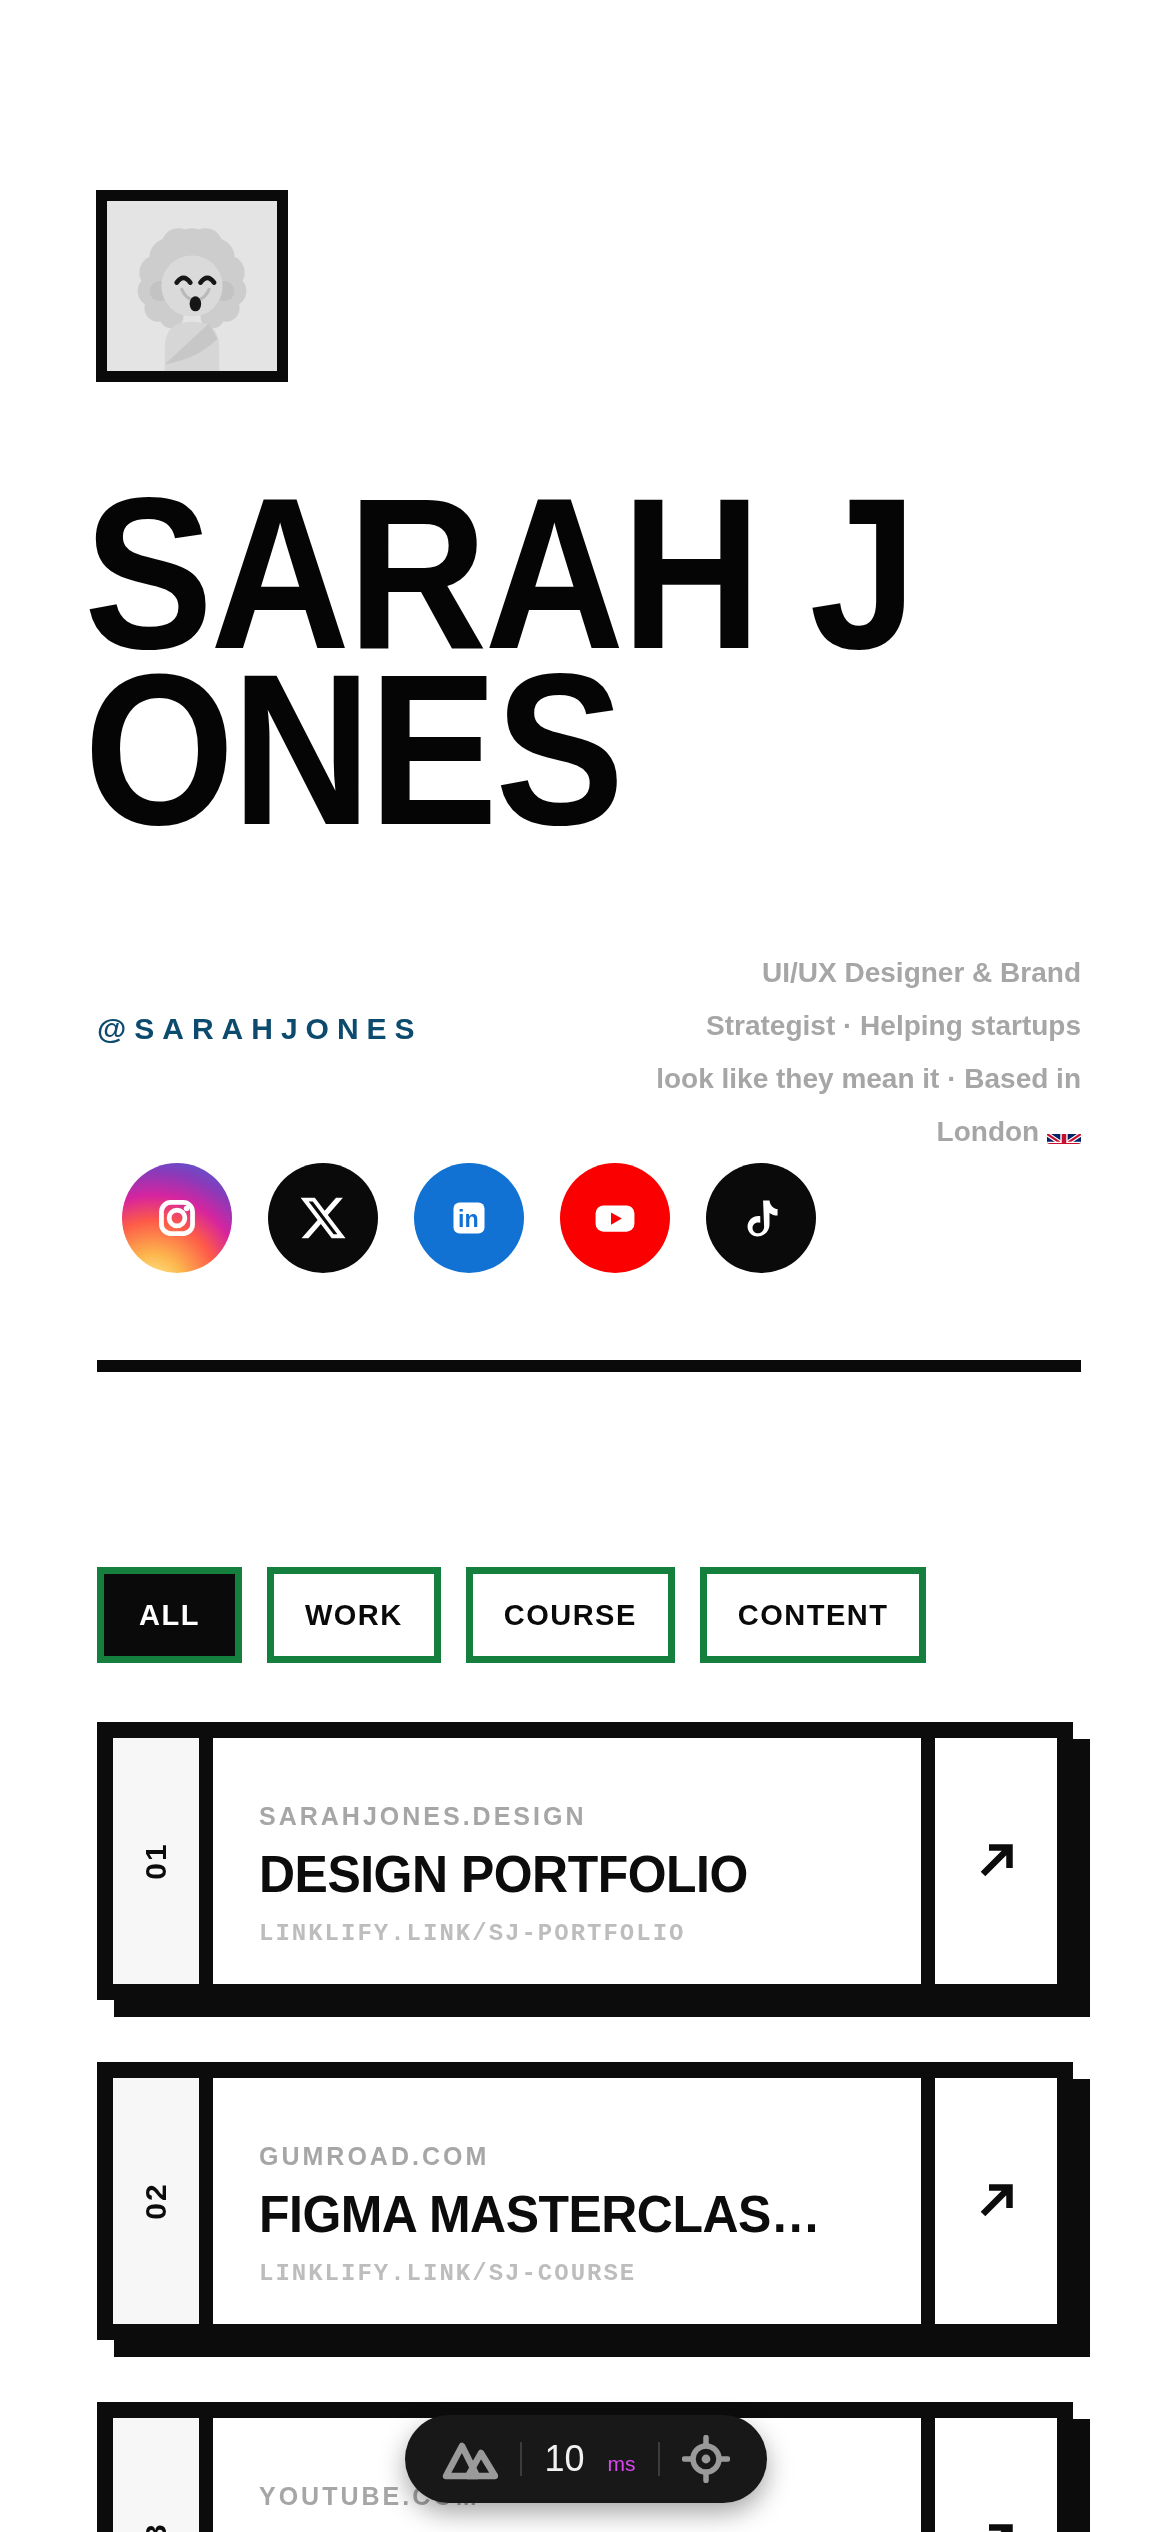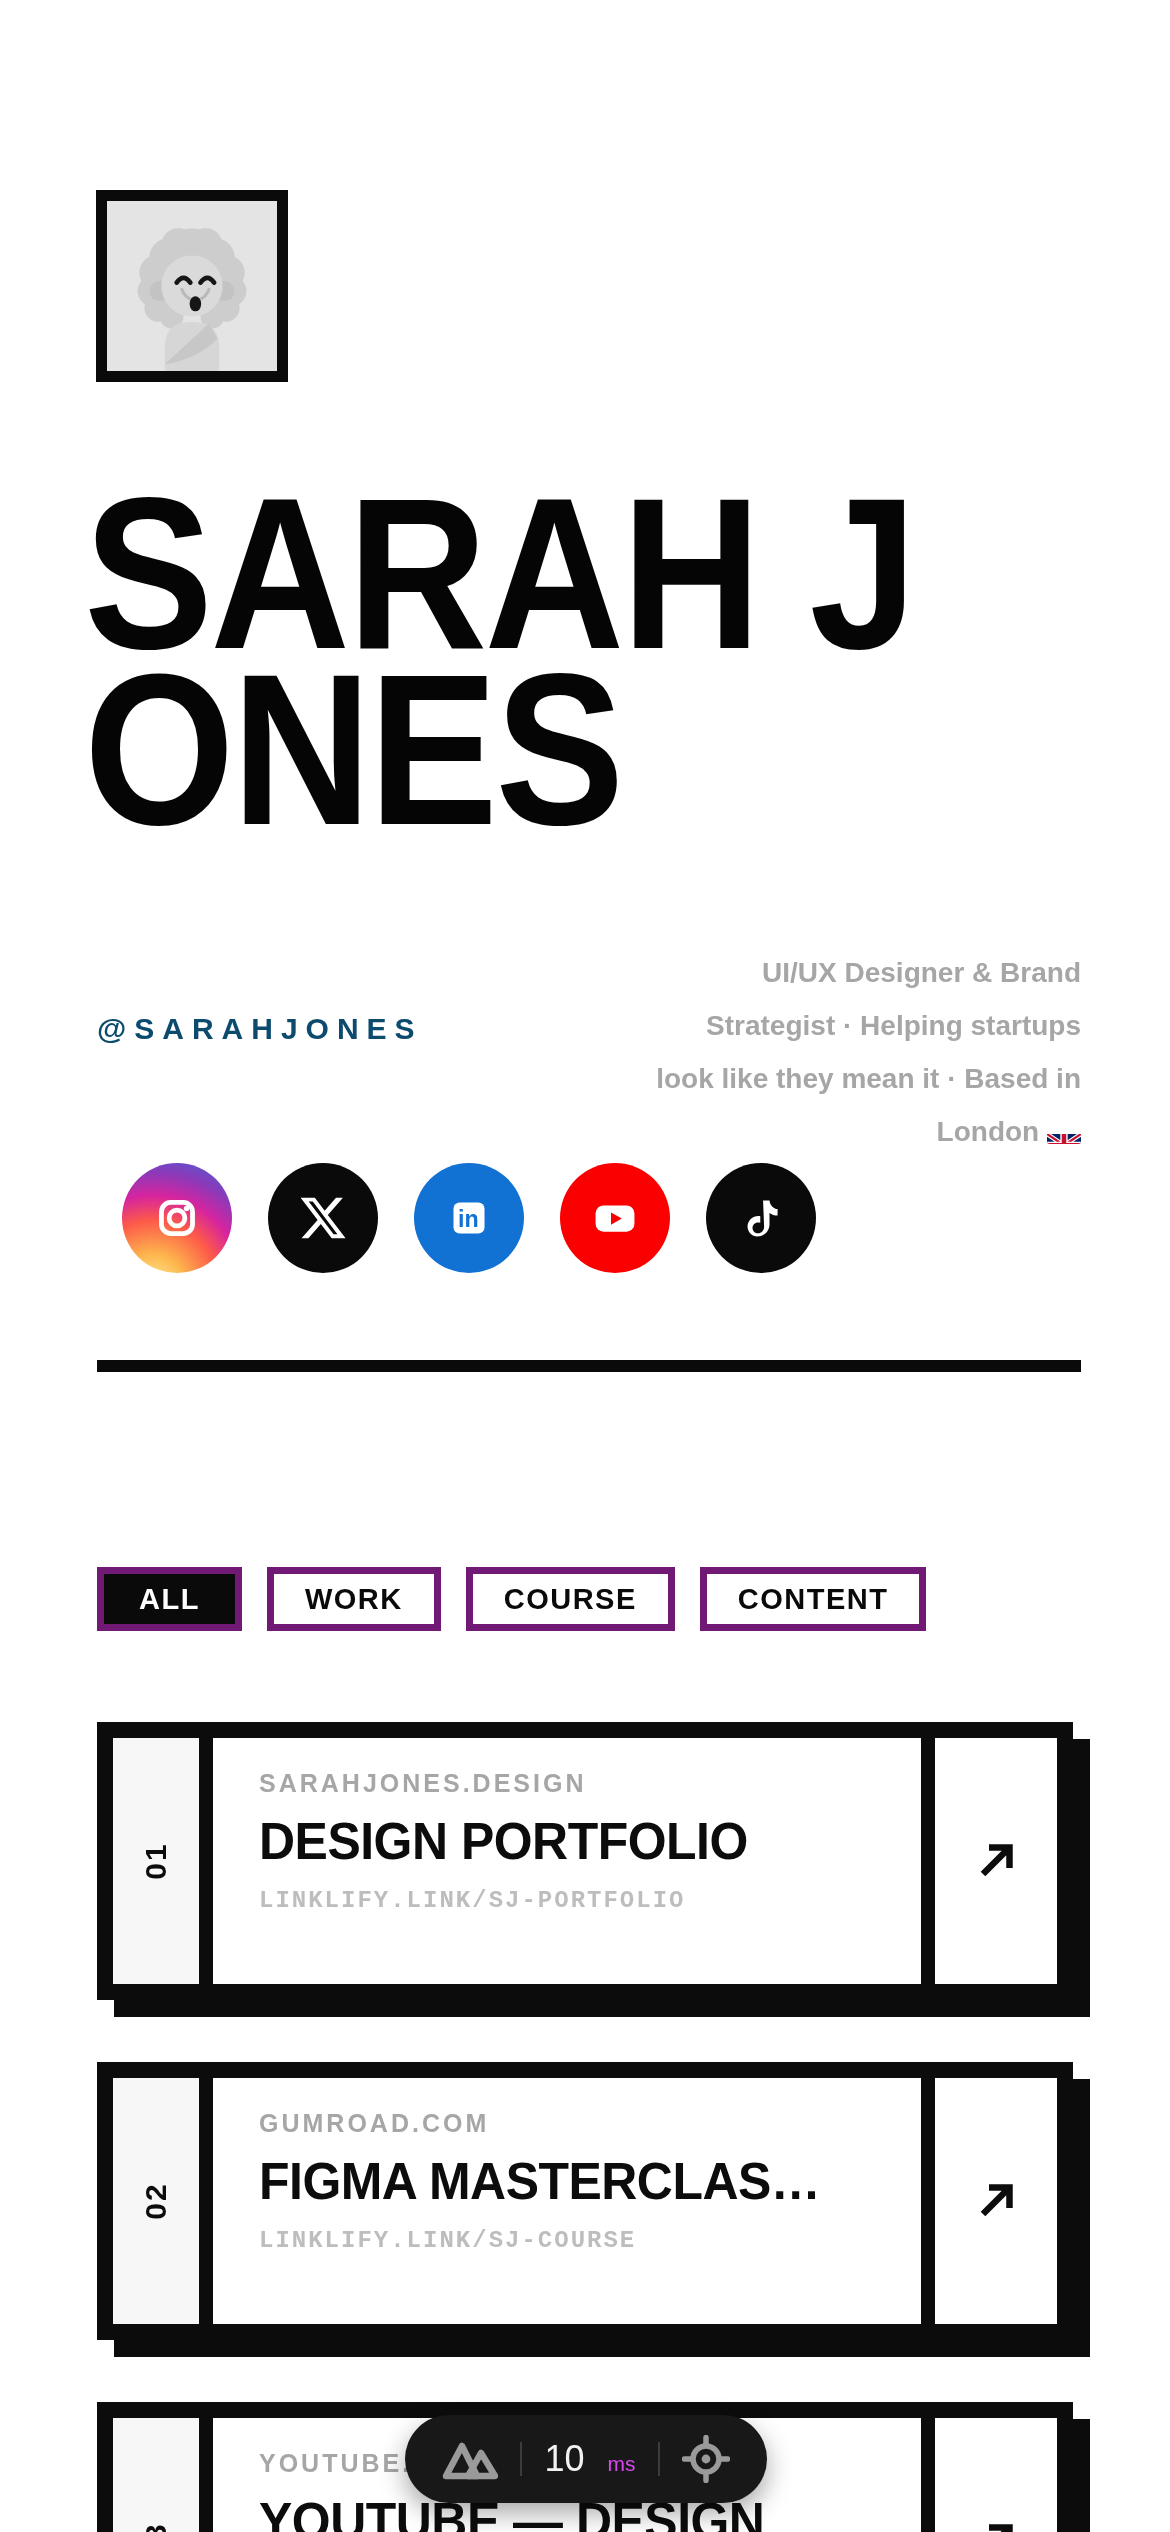--- a/index.html
+++ b/index.html
@@ -33,33 +33,33 @@
   .dot.x       { background:#0a0a0a; }
   .dot.linkedin{ background:#1272d4; }
   .dot.youtube { background:#fb0000; }
   .dot.tiktok  { background:#0a0a0a; }
 
   
   .divider { position:absolute; left:97px; top:1360px; width:984px; height:12px; background:#0a0a0a; }
 
   
   .tabs { position:absolute; left:97px; top:1567px; display:flex; gap:25px; }
-  .tab { height:64px; display:flex; align-items:center; justify-content:center;
-         padding:0 31px; border:7px solid #701a75; background:#ffffff; color:#0a0a0a;
+  .tab { height:96px; display:flex; align-items:center; justify-content:center;
+         padding:0 31px; border:7px solid #15803d; background:#ffffff; color:#0a0a0a;
          font-size:29px; font-weight:700; letter-spacing:1.5px; }
   .tab.active { background:#0a0a0a; color:#ffffff; padding:0 35px; }
 
   
   .cards { position:absolute; left:97px; top:1722px; width:976px; }
   .card { width:976px; height:278px; margin-bottom:62px; background:#ffffff;
           border:16px solid #0c0c0c; box-shadow:17px 17px 0 0 #0c0c0c; display:flex; }
   .numcol { width:100px; flex:0 0 100px; background:#f7f7f7; border-right:14px solid #0c0c0c;
             display:flex; align-items:center; justify-content:center; }
   .numcol span { transform:rotate(-90deg); font-size:30px; font-weight:700; letter-spacing:2px; color:#0c0c0c; }
-  .cardbody { flex:1 1 auto; padding:31px 0 0 46px; overflow:hidden; }
+  .cardbody { flex:1 1 auto; padding:31px 0 0 46px; overflow:hidden;margin-top:33px; }
   .kicker { font-size:25px; font-weight:700; letter-spacing:3px; color:#a6a6a6; margin-bottom:13px; white-space:nowrap; }
   .cardtitle { font-size:52px; font-weight:700; letter-spacing:-0.5px; color:#0c0c0c;
                transform:scaleX(0.96); transform-origin:left center; white-space:nowrap; margin-bottom:16px; }
   .cardurl { font-family:"Liberation Mono","DejaVu Sans Mono",monospace; font-size:24px; font-weight:700;
              letter-spacing:2px; color:#bdbdbd; white-space:nowrap; }
   .arrowcol { width:136px; flex:0 0 136px; border-left:14px solid #0c0c0c;
               display:flex; align-items:center; justify-content:center; background:#ffffff; }
 
   
   .pill { position:absolute; left:405px; top:2415px; width:362px; height:88px; border-radius:44px;

